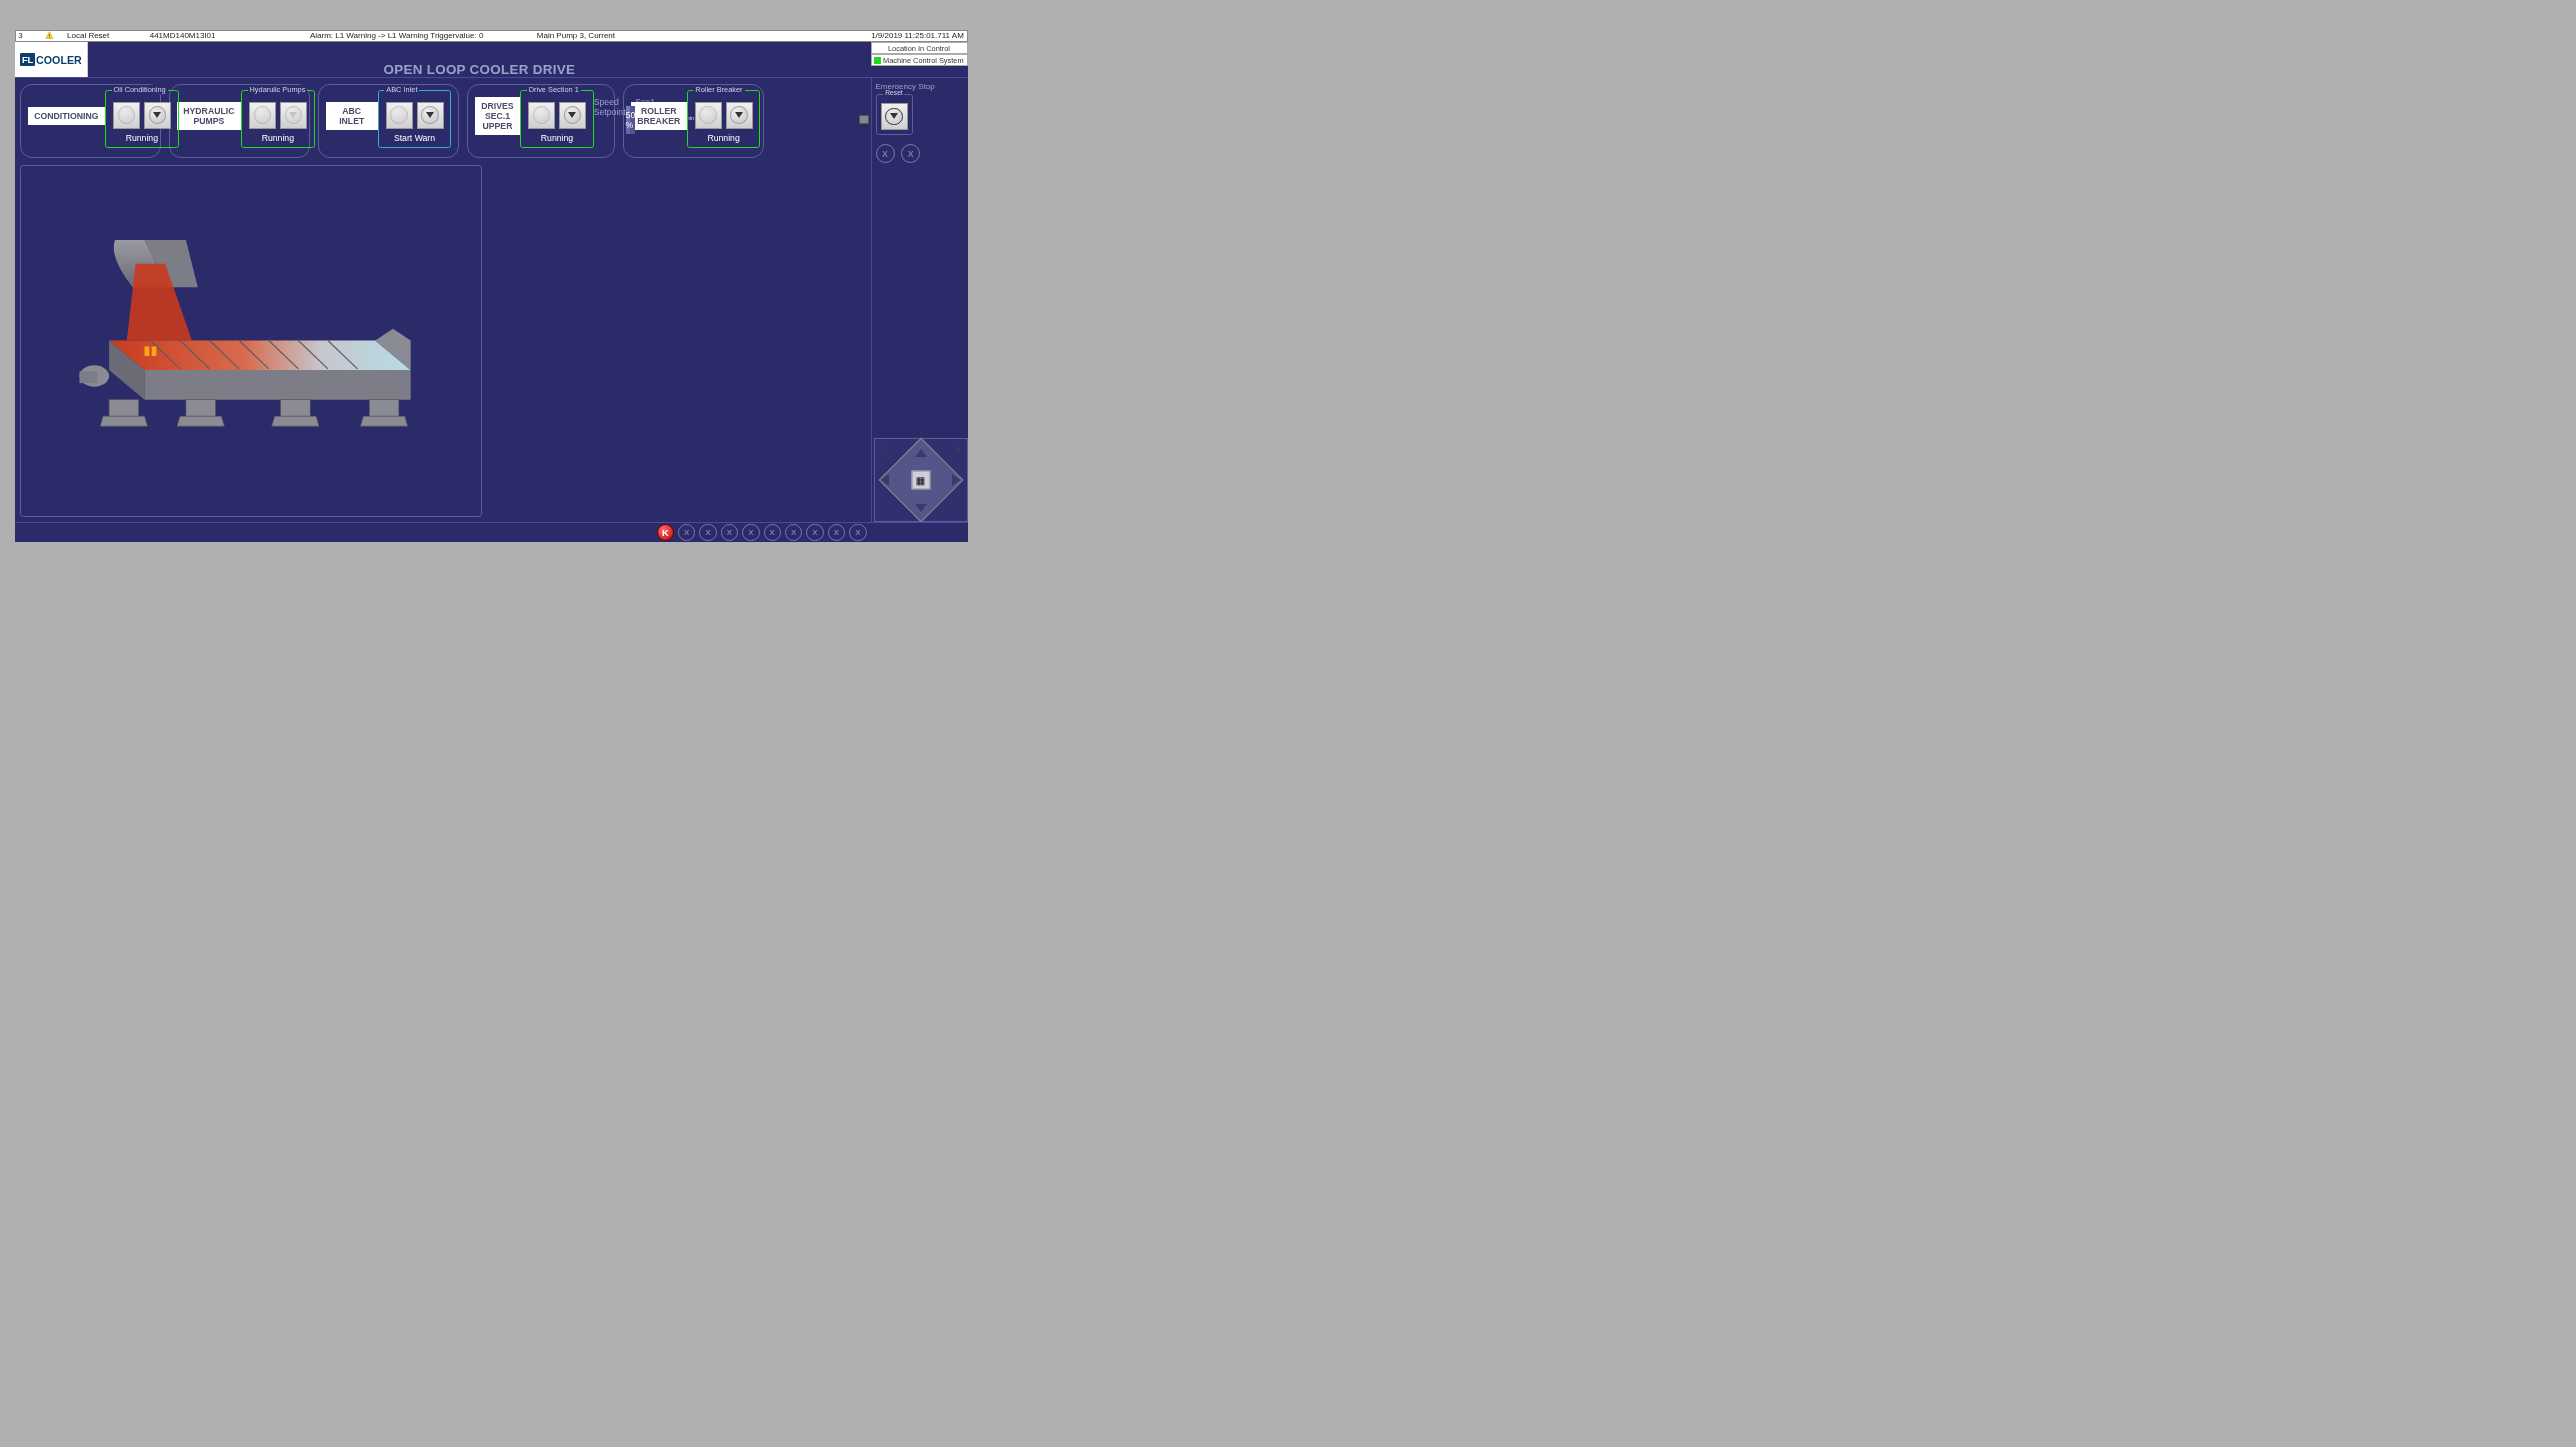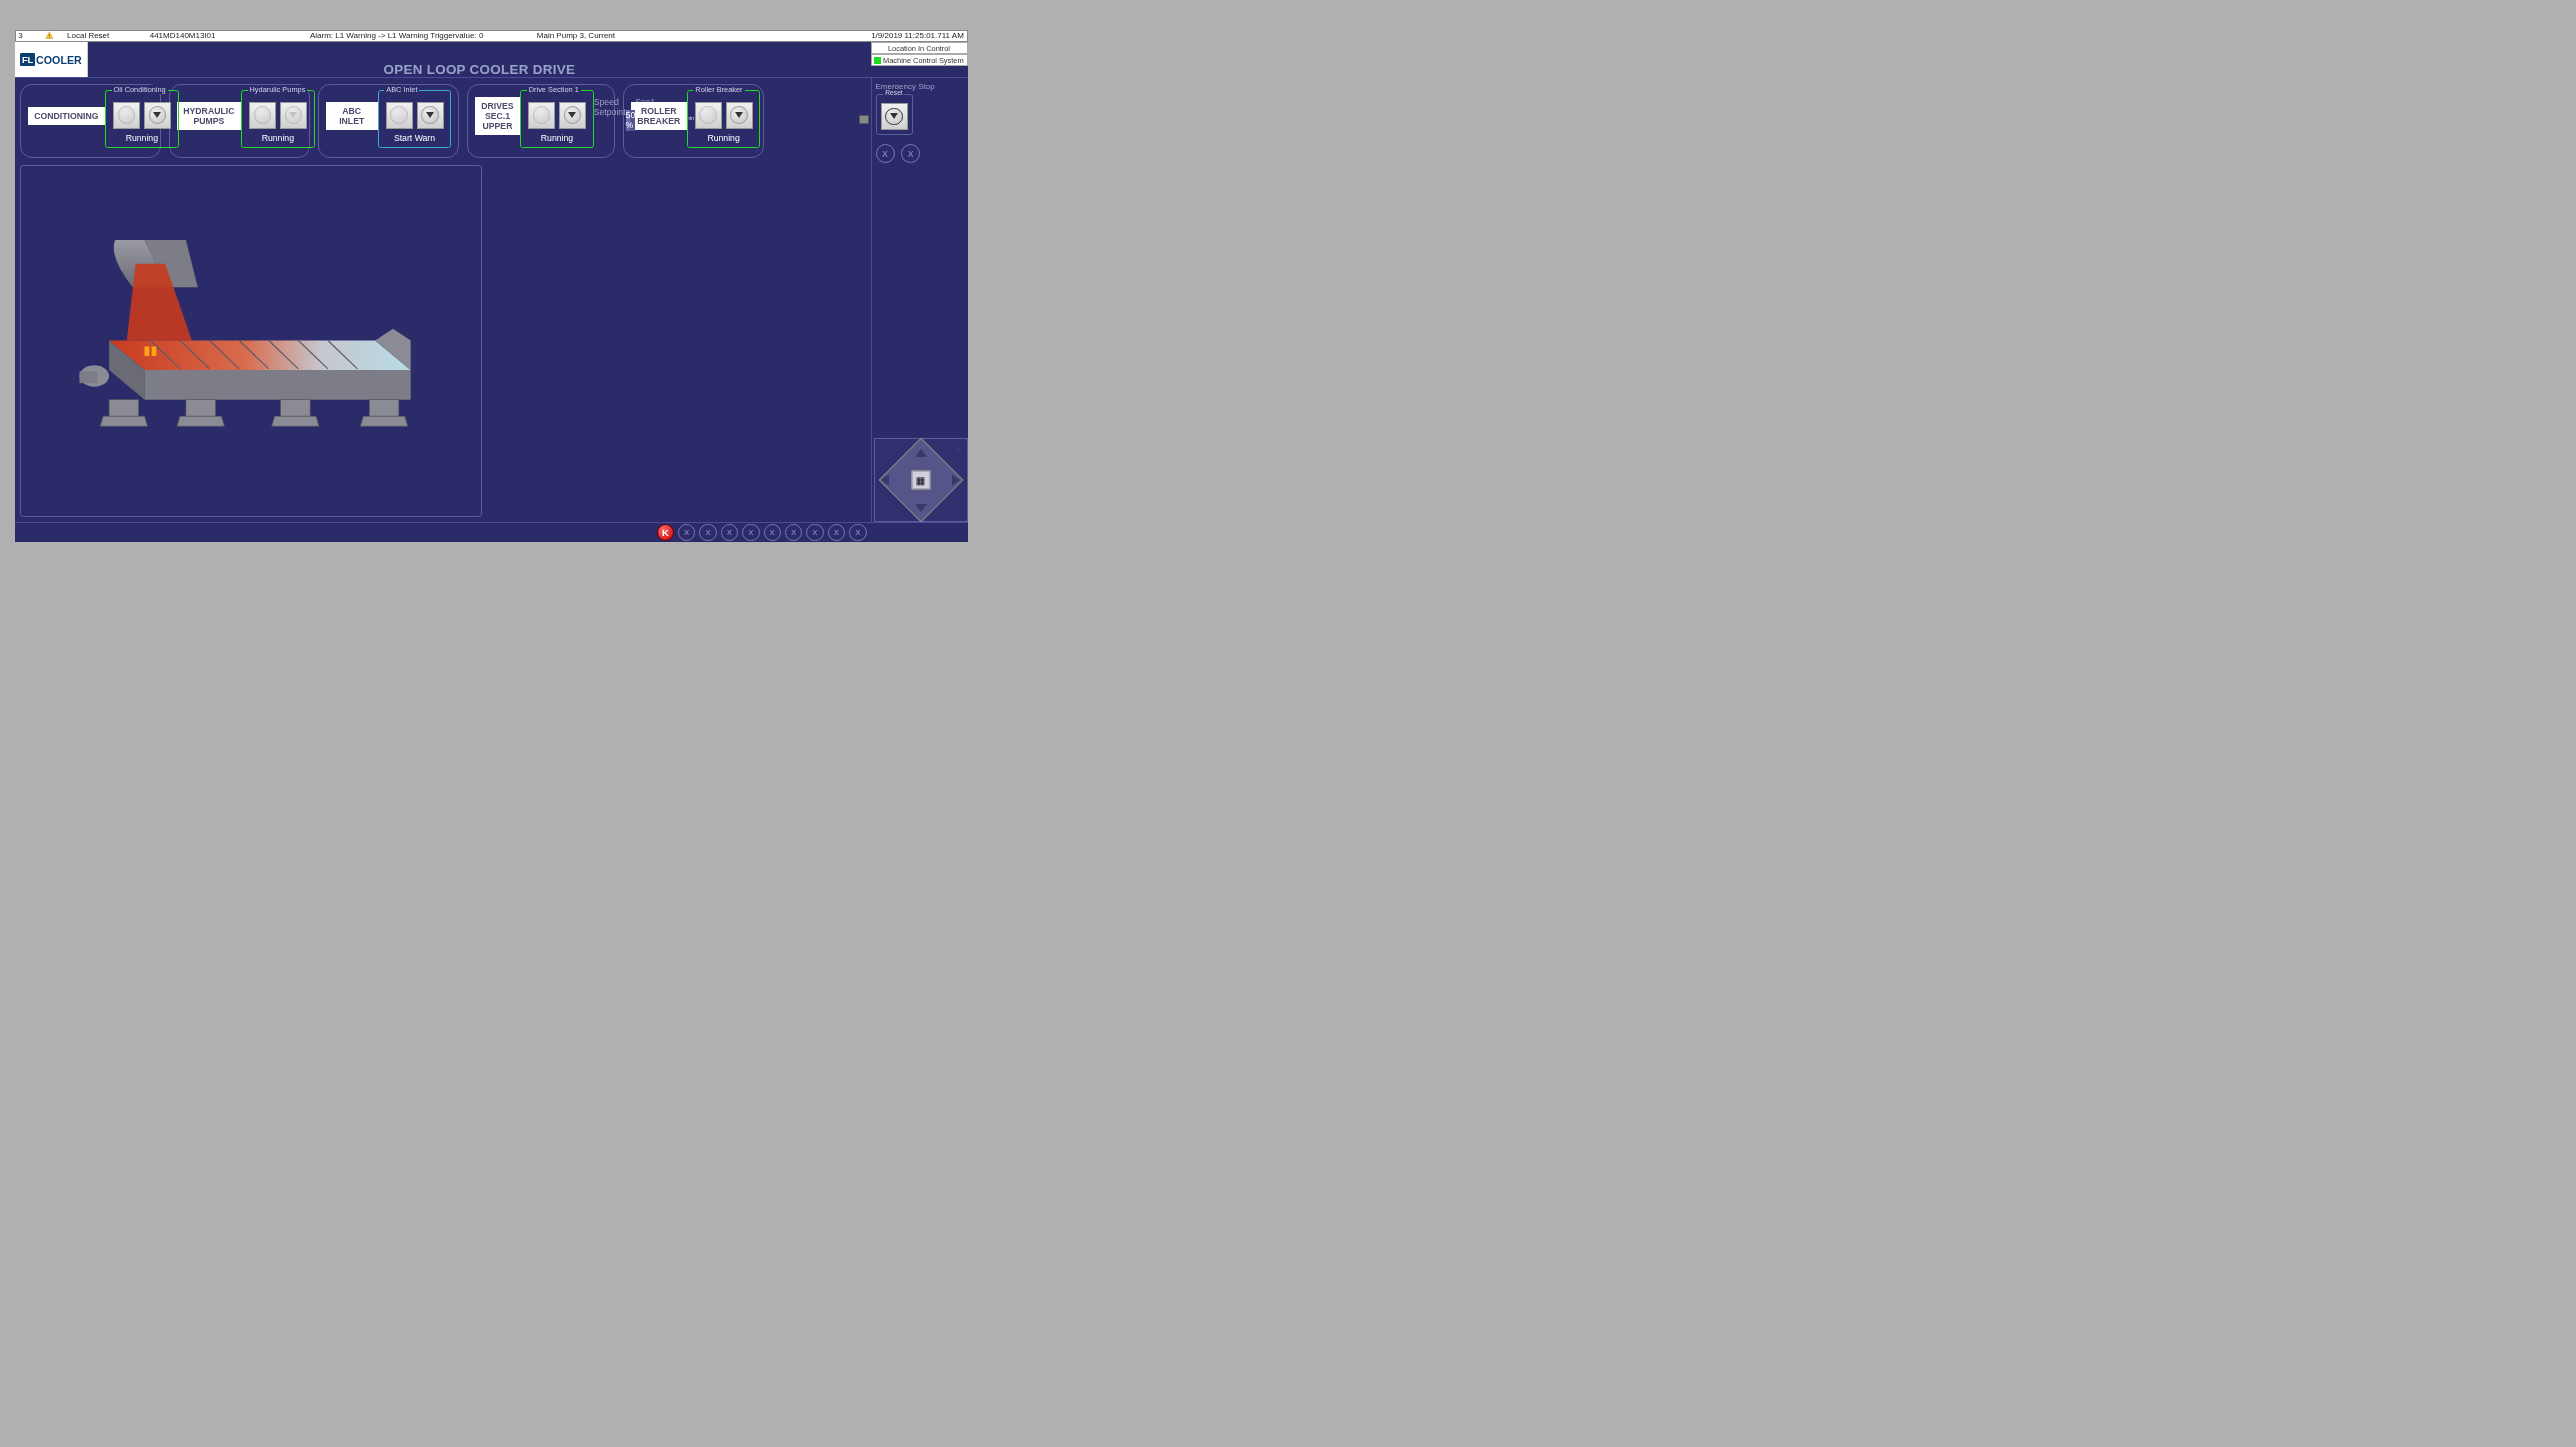--- a/index.html
+++ b/index.html
@@ -184,21 +184,21 @@
 }
 .btn-round.inactive .arrow-down { border-top-color:#aaa; }
 .status-text {
   color: #fff;
   font-size: 8.7px;
   margin-top: 4px;
 }
 
 .sub-label { color:#9aa1c9; font-size:8.7px; margin-top:6.7px; align-self:flex-start; width:100%; }
 .progress-bar {
-  width: 101px; height: 21px;
+  width: 101px; height: 28px;
   background: #54548f;
   margin-top: 2.7px;
   display:flex;align-items:center;justify-content:center;
   color:#fff; font-size:8.7px;
   position:relative;
 }
 .progress-bar .fill {
   position:absolute;left:0;top:0;bottom:0;
   background: linear-gradient(#7a7ab8,#6464a5);
 }

